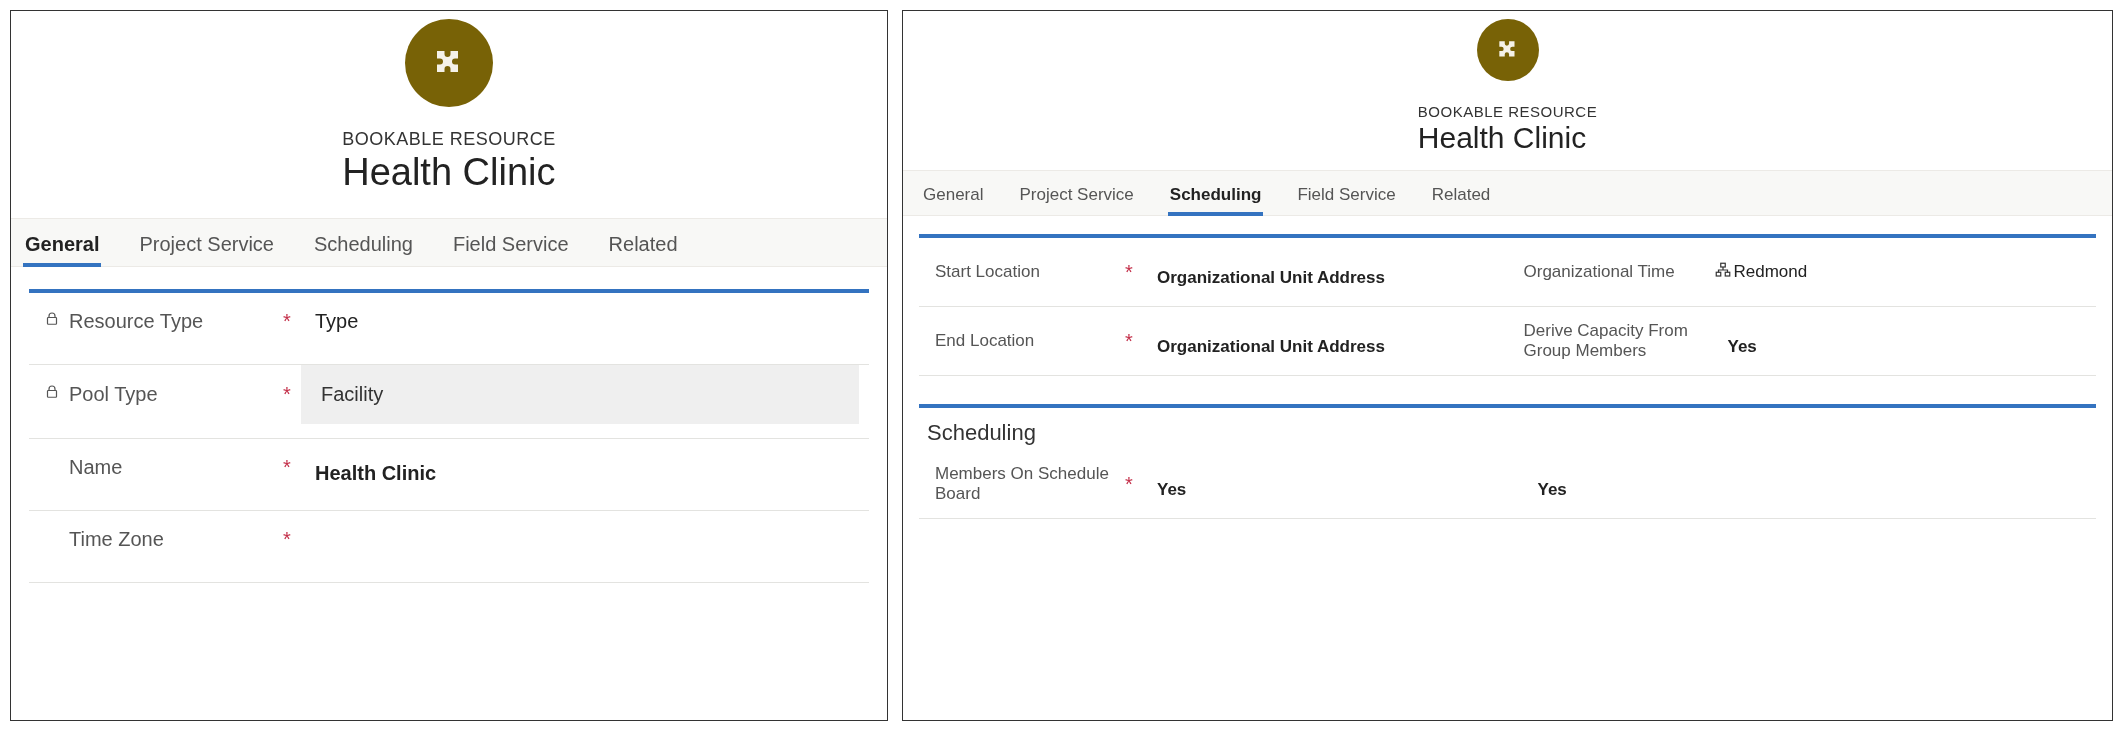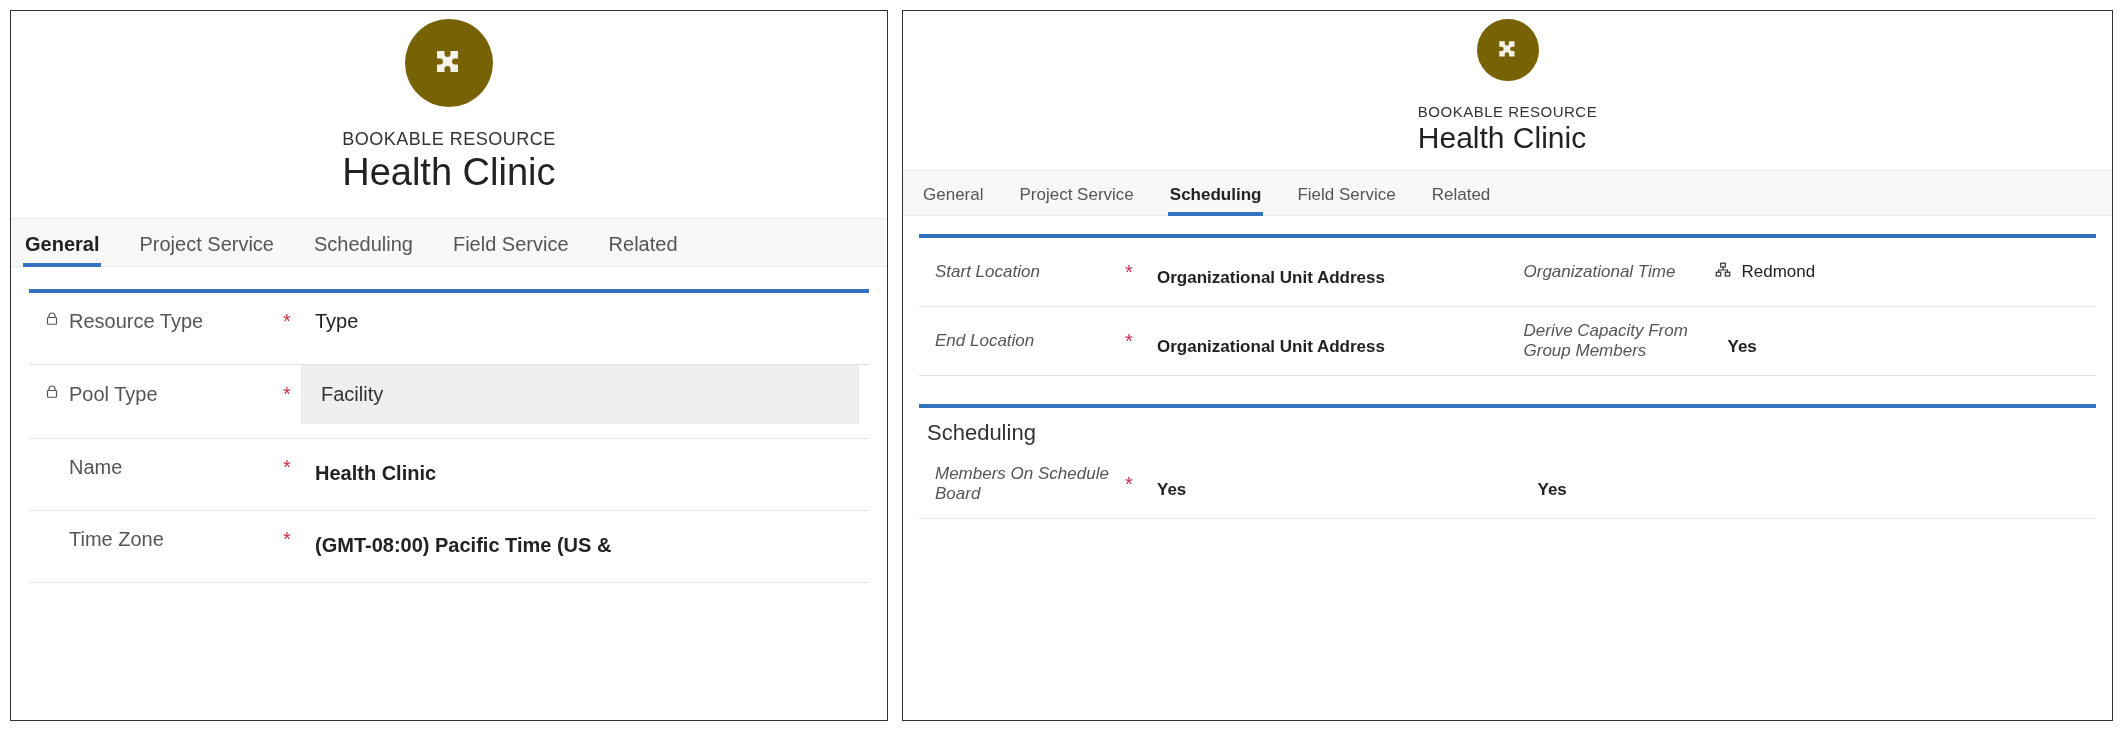--- a/index.html
+++ b/index.html
@@ -135,22 +135,22 @@
     color: #333;
     padding: 18px 20px;
   }
   .lock-icon svg { width: 18px; height: 18px; stroke: #555; fill: none; stroke-width: 1.6; }
   .org-icon svg { width: 18px; height: 18px; stroke: #333; fill: none; stroke-width: 1.6; }
   .link { color: #0b66c3; cursor: pointer; }
 
   
   .row-2col { display: flex; }
   .row-2col .cell { flex: 1; }
-  .row-2col .cell .label-wrap { width: 190px; font-style: italic; }
-  .row-2col .cell .value-wrap { display:flex; align-items:center; gap:10px; flex:1; }
+  .row-2col .cell .label-wrap { width: 190px; }
+  .row-2col .cell .value-wrap { display:flex; align-items:center; gap:2px; flex:1; }
 </style>
 </head>
 <body>
 
 <div class="panel panel-left">
   <div class="header">
     <div class="avatar">
       <svg viewBox="0 0 24 24">
           <path d="M4 4h5v2a2 2 0 1 0 4 0V4h5v5h-2a2 2 0 1 0 0 4h2v5h-5v-2a2 2 0 1 0-4 0v2H4v-5h2a2 2 0 1 0 0-4H4V4z"></path>
         </svg>
@@ -206,21 +206,20 @@
       <span class="required">*</span>
       <span class="value bold">Health Clinic</span>
     </div>
 
     <div class="cell">
       <div class="label-wrap">
         <span style="width:18px"></span>
         <span>Time Zone</span>
       </div>
       <span class="required">*</span>
-      <span class="value bold">(GMT-08:00) Pacific Time (US &amp;</span>
     </div>
   </div>
 </div>
 
 <div class="panel panel-right">
   <div class="header">
     <div class="avatar">
       <svg viewBox="0 0 24 24">
           <path d="M4 4h5v2a2 2 0 1 0 4 0V4h5v5h-2a2 2 0 1 0 0 4h2v5h-5v-2a2 2 0 1 0-4 0v2H4v-5h2a2 2 0 1 0 0-4H4V4z"></path>
         </svg>

